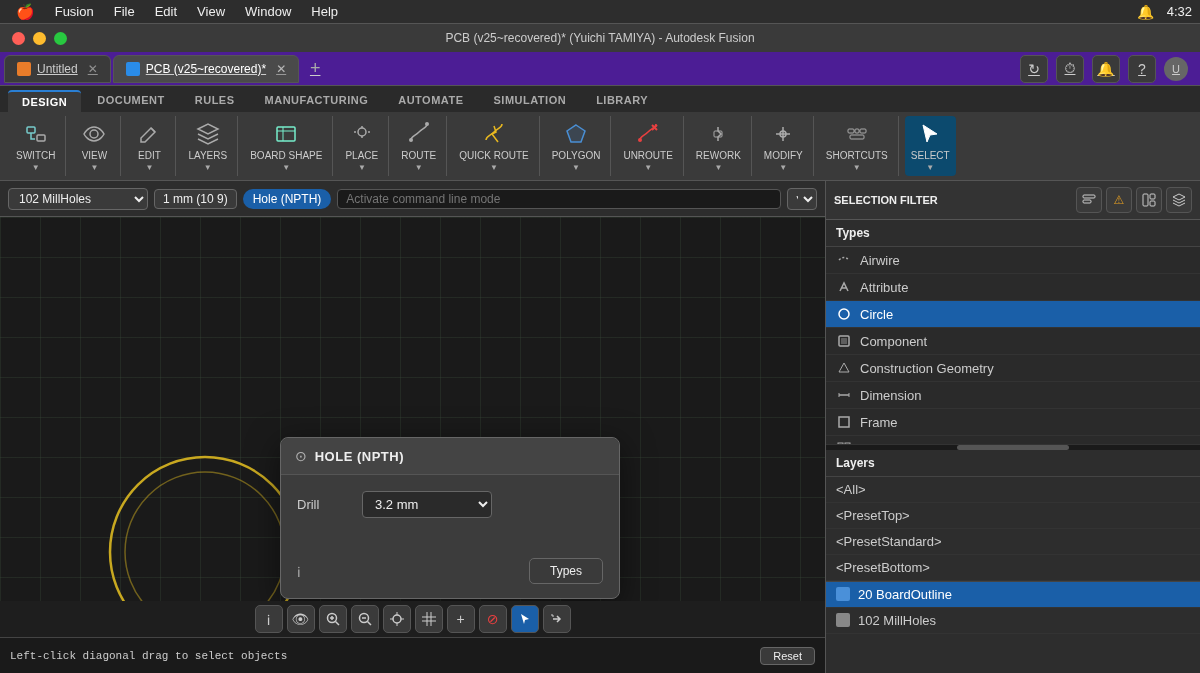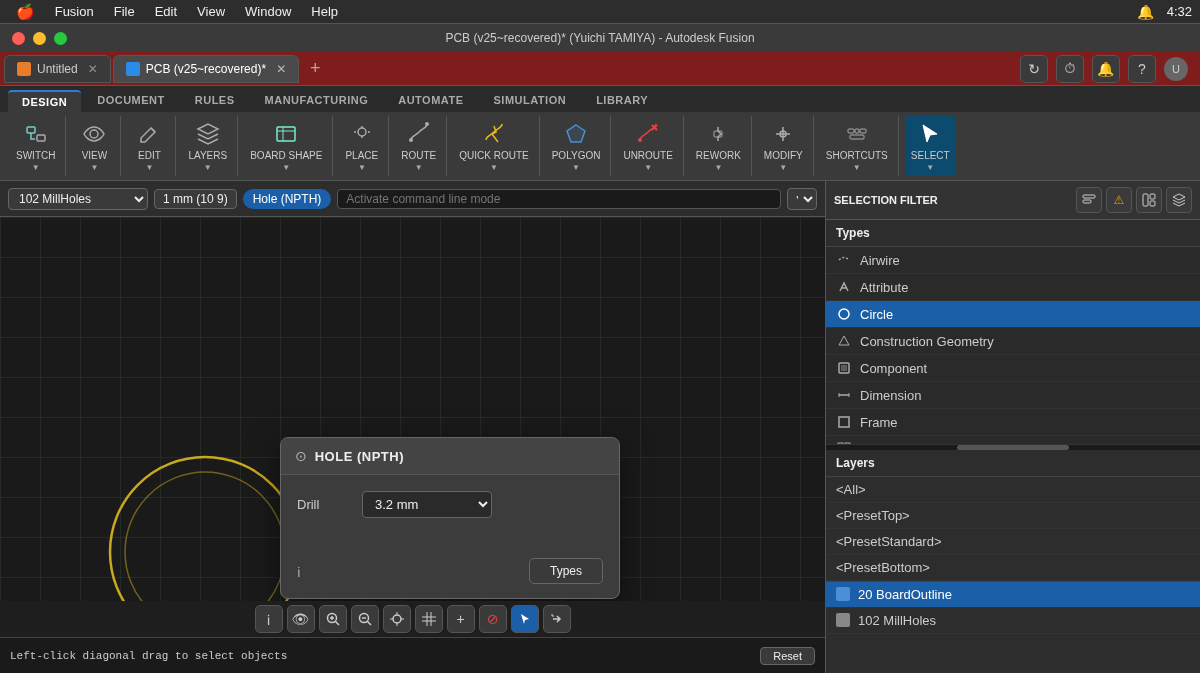--- a/index.html
+++ b/index.html
@@ -42,26 +42,27 @@
     .menu-item {
       padding: 2px 8px;
       border-radius: 4px;
       cursor: pointer;
       font-size: 13px;
       color: #eee;
     }
 
     
     .tab-bar {
-      background: #7f1d1d;
+      background: #4c1d95;
       display: flex;
       align-items: center;
       height: 34px;
       border-bottom: 1px solid #555;
       padding: 0 4px;
+      text-decoration: underline;
     }
     .tab {
       display: flex;
       align-items: center;
       padding: 0 12px;
       height: 28px;
       background: #3a3a3a;
       border: 1px solid #555;
       border-radius: 6px 6px 0 0;
       margin-right: 2px;
@@ -810,33 +811,33 @@
           <span class="type-icon">
             <svg width="14" height="14" viewBox="0 0 14 14">
                 <circle cx="7" cy="7" r="5" stroke="#fff" stroke-width="1.5" fill="none"></circle>
               </svg>
           </span>
           <span>Circle</span>
         </div>
         <div class="type-item">
           <span class="type-icon">
             <svg width="14" height="14" viewBox="0 0 14 14">
+                <rect x="2" y="2" width="10" height="10" rx="1" stroke="#aaa" stroke-width="1.5" fill="none"></rect>
+                <rect x="4" y="4" width="6" height="6" rx="0.5" fill="#aaa" opacity="0.4"></rect>
+              </svg>
+          </span>
+          <span>Component</span>
+        </div>
+        <div class="type-item">
+          <span class="type-icon">
+            <svg width="14" height="14" viewBox="0 0 14 14">
                 <path d="M7 2l-5 9h10z" stroke="#aaa" stroke-width="1" fill="none"></path>
               </svg>
           </span>
           <span>Construction Geometry</span>
-        </div>
-        <div class="type-item">
-          <span class="type-icon">
-            <svg width="14" height="14" viewBox="0 0 14 14">
-                <rect x="2" y="2" width="10" height="10" rx="1" stroke="#aaa" stroke-width="1.5" fill="none"></rect>
-                <rect x="4" y="4" width="6" height="6" rx="0.5" fill="#aaa" opacity="0.4"></rect>
-              </svg>
-          </span>
-          <span>Component</span>
         </div>
         <div class="type-item">
           <span class="type-icon">
             <svg width="14" height="14" viewBox="0 0 14 14">
                 <line x1="2" y1="7" x2="12" y2="7" stroke="#aaa" stroke-width="1.5"></line>
                 <path d="M2 5v4M12 5v4" stroke="#aaa" stroke-width="1"></path>
               </svg>
           </span>
           <span>Dimension</span>
         </div>

